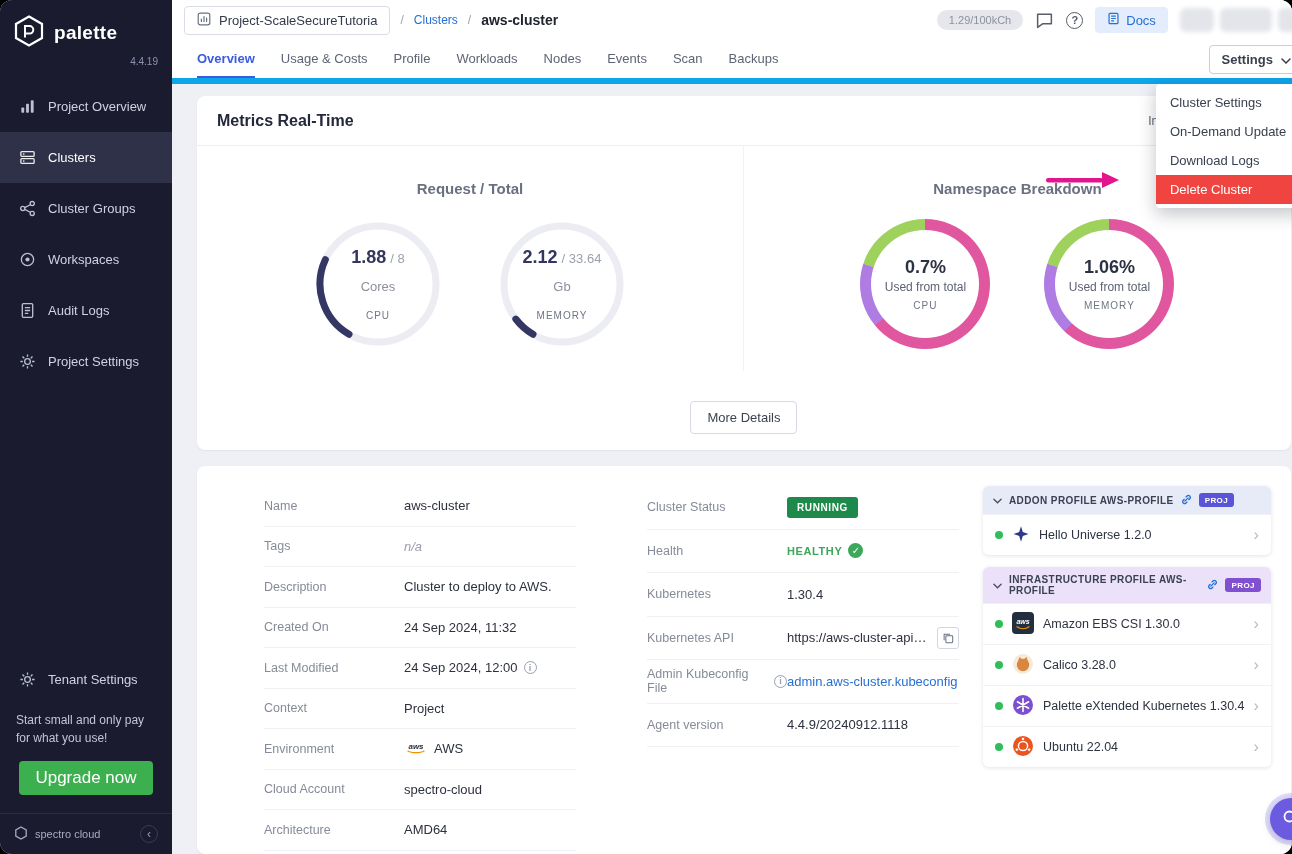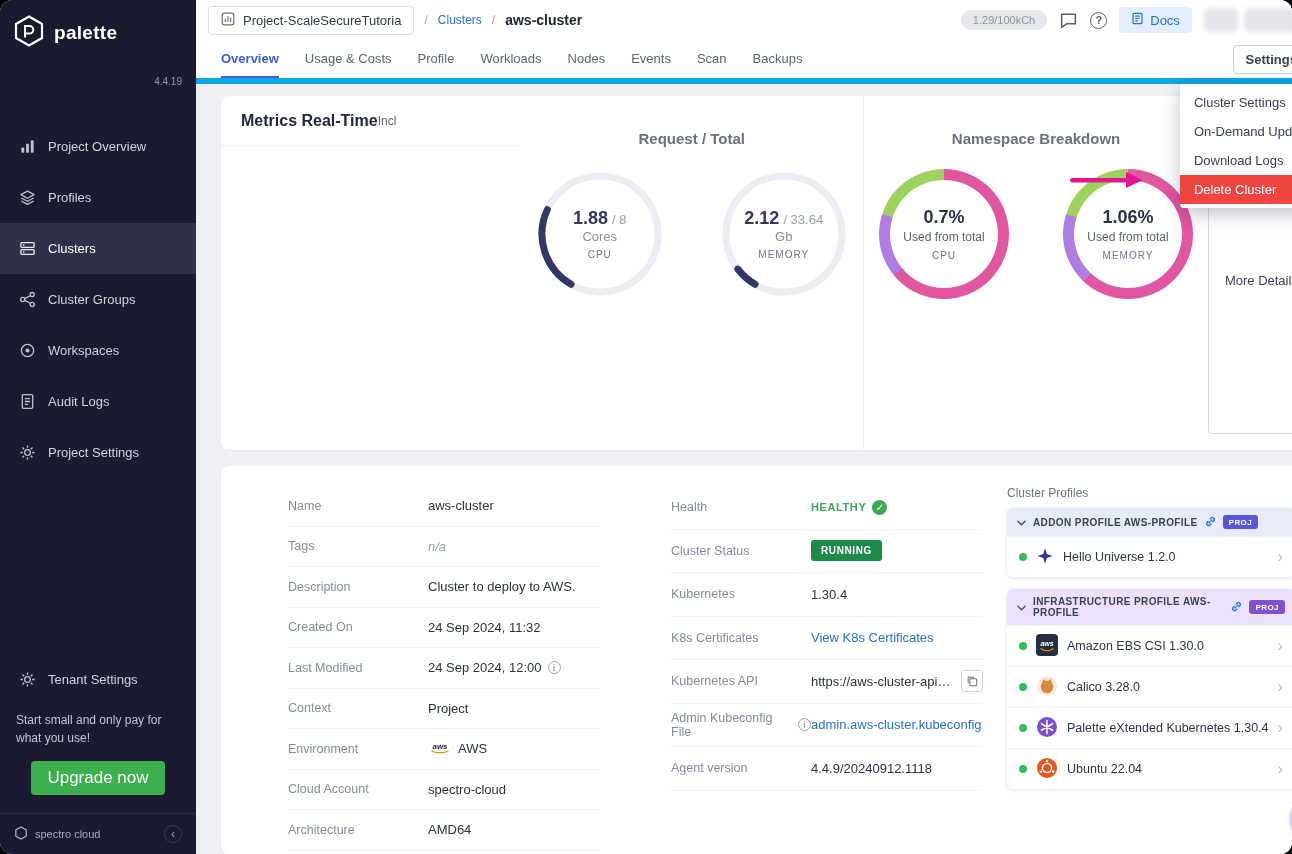--- a/index.html
+++ b/index.html
@@ -3,22 +3,22 @@
 <meta charset="utf-8">
 <style>
   * { box-sizing: border-box; margin: 0; padding: 0; }
   html,body { background:#000; }
   body { font-family: "Liberation Sans", "DejaVu Sans", sans-serif; }
 
   .window { position:relative; width:1292px; height:854px; border-radius:12px; overflow:hidden;
             background:#eef0f6; display:flex; }
 
   
-  .sidebar { width:196px; flex-shrink:0; background:var(--sidebar-bg,#1a1b2e); color:#fff;
-             display:flex; flex-direction:column;gap:20px; }
+  .sidebar { width:172px; flex-shrink:0; background:var(--sidebar-bg,#1a1b2e); color:#fff;
+             display:flex; flex-direction:column; }
   .brand { display:flex; align-items:center; gap:8px; padding:14px 12px 0 12px; }
   .brand-name { font-size:19px; font-weight:600; letter-spacing:.3px; }
   .version { font-size:10px; color:#8f93ad; padding:4px 14px 14px 14px;text-align:right; }
   .nav { display:flex; flex-direction:column; }
   .nav-item { display:flex; align-items:center; gap:12px; height:51px; padding:0 18px;
               font-size:13px; color:#cfd2e0; cursor:pointer; }
   .nav-item.active { background:var(--sidebar-active,#2f3149); color:#fff; }
   .nav-icon { width:18px; display:flex; justify-content:center; align-items:center; opacity:.9; }
   .sidebar-bottom { margin-top:auto; }
   .promo { font-size:12px; color:#c3c6d6; padding:6px 16px 12px 16px; line-height:1.5; }
@@ -59,33 +59,33 @@
          border-bottom:2px solid transparent; }
   .tab.active { color:var(--accent,#3a5ce0); border-bottom-color:var(--accent,#3a5ce0); font-weight:700; }
   .settings-btn { margin-left:auto; display:flex; align-items:center; gap:8px; border:1px solid #c9cede;
                   background:#fff; border-radius:4px; padding:6px 12px; font-size:13px; font-weight:600;
                   color:#3a3f4e; cursor:pointer; font-family:inherit; }
 
   .content { padding:12px 37px 0 25px; flex:1; overflow:hidden; }
   .card { background:#fff; border-radius:8px; box-shadow:0 1px 2px rgba(20,24,40,.06); }
 
   
-  .metrics-card { height:354px; margin-bottom:16px; display:flex; flex-direction:row; }
+  .metrics-card { height:354px; margin-bottom:16px; display:flex; flex-direction:column; }
   .metrics-head { display:flex; align-items:center; justify-content:space-between; height:50px;
                   padding:0 20px; border-bottom:1px solid #edeef3; }
   .metrics-title { font-size:16px; font-weight:700; color:#23283a; }
   .metrics-right { font-size:12px; color:#5d6472; margin-right:104px; white-space:nowrap; }
   .m-sections { flex:1; display:flex; }
   .m-half { width:50%; display:flex; flex-direction:column; align-items:center; }
   .m-half.first { border-right:1px solid #f1f2f7; }
   .m-title { margin-top:34px; font-size:15px; color:#6a7080;font-weight:bold; }
   .gauge-row { display:flex; gap:54px; margin-top:22px; }
   .gauge-wrap { position:relative; width:130px; height:130px; }
   .gauge-text { position:absolute; inset:0; display:flex; flex-direction:column; align-items:center;
-                justify-content:center; gap:0; }
+                justify-content:center; gap:11px; }
   .g-line { display:flex; align-items:baseline; gap:4px; }
   .g-value { font-size:18px; font-weight:700; color:#33365e; }
   .g-total { font-size:13px; color:#9aa0ab; }
   .g-unit { font-size:13px; color:#8b909c; }
   .g-caption { font-size:10px; letter-spacing:1px; color:#6f7583; margin-top:5px; }
   .ring { width:130px; height:130px; border-radius:50%; position:relative; }
   .ring-hole { position:absolute; inset:11px; background:#fff; border-radius:50%; }
   .ring-text { position:absolute; inset:0; display:flex; flex-direction:column; align-items:center;
                justify-content:center; gap:2px; }
   .r-value { font-size:18px; font-weight:700; color:#2c3144; }
@@ -172,30 +172,20 @@
           <svg viewBox="0 0 18 18" width="17" height="17">
               <g fill="currentColor">
             <rect x="2.5" y="10" width="3" height="5.5" rx="0.8"></rect>
                 <rect x="7.5" y="6" width="3" height="9.5" rx="0.8"></rect>
                 <rect x="12.5" y="2.5" width="3" height="13" rx="0.8"></rect>
               </g>
             </svg>
         </span>
         <span>Project Overview</span>
       </div>
-      <div class="nav-item">
-        <span class="nav-icon">
-          <svg viewBox="0 0 18 18" width="17" height="17" fill="none" stroke="currentColor" stroke-width="1.4" stroke-linejoin="round">
-            <path d="M9 2.2L16 6 9 9.8 2 6z"></path>
-              <path d="M2.5 9.5L9 13l6.5-3.5"></path>
-              <path d="M2.5 12.7L9 16.2l6.5-3.5"></path>
-            </svg>
-        </span>
-        <span>Profiles</span>
-      </div>
       <div class="nav-item active">
         <span class="nav-icon">
           <svg viewBox="0 0 18 18" width="17" height="17" fill="none" stroke="currentColor" stroke-width="1.4">
             <rect x="2" y="2.8" width="14" height="5" rx="1"></rect>
               <rect x="2" y="10.2" width="14" height="5" rx="1"></rect>
             <circle cx="5" cy="5.3" r="0.9" fill="currentColor" stroke="none"></circle>
               <circle cx="5" cy="12.7" r="0.9" fill="currentColor" stroke="none"></circle>
             </svg>
         </span>
         <span>Clusters</span>
@@ -482,50 +472,42 @@
               </span>
             <span class="dvalue">
                 <span>AMD64</span>
               </span>
           </div>
         </div>
 
         <div class="dcol dcol-mid">
           <div class="drow">
             <span class="dlabel">
+                <span>Cluster Status</span>
+              </span>
+            <span class="dvalue">
+              <span class="status-badge">RUNNING</span>
+            </span>
+          </div>
+          <div class="drow">
+            <span class="dlabel">
                 <span>Health</span>
               </span>
             <span class="dvalue">
               <span class="healthy-text">HEALTHY</span>
               <span class="check-badge">✓</span>
             </span>
           </div>
           <div class="drow">
             <span class="dlabel">
-                <span>Cluster Status</span>
-              </span>
-            <span class="dvalue">
-              <span class="status-badge">RUNNING</span>
-            </span>
-          </div>
-          <div class="drow">
-            <span class="dlabel">
                 <span>Kubernetes</span>
               </span>
             <span class="dvalue">
                 <span>1.30.4</span>
               </span>
-          </div>
-          <div class="drow">
-            <span class="dlabel">
-                <span>K8s Certificates</span>
-              </span>
-            <span class="dvalue">
-              <span class="link">View K8s Certificates</span>
-            </span>
           </div>
           <div class="drow">
             <span class="dlabel">
                 <span>Kubernetes API</span>
               </span>
             <span class="dvalue">
               <span class="trunc">https://aws-cluster-apiserv...</span>
               <span class="copy-btn">
                 <svg viewBox="0 0 14 14" width="12" height="12" fill="none" stroke="#6a7180" stroke-width="1.2">
                   <rect x="4.5" y="4.5" width="8" height="8" rx="1"></rect>
@@ -547,21 +529,20 @@
             <span class="dlabel">
                 <span>Agent version</span>
               </span>
             <span class="dvalue">
                 <span>4.4.9/20240912.1118</span>
               </span>
           </div>
         </div>
 
         <div class="profiles-col">
-          <div class="p-title">Cluster Profiles</div>
 
           <div class="p-group">
             <div class="p-head addon">
               <span>
                 <svg viewBox="0 0 10 6" width="9" height="6" fill="none" stroke="#4a5068" stroke-width="1.5" stroke-linecap="round">
                     <path d="M1 1l4 4 4-4"></path>
                   </svg>
               </span>
               <span>ADDON PROFILE AWS-PROFILE</span>
               <span>

